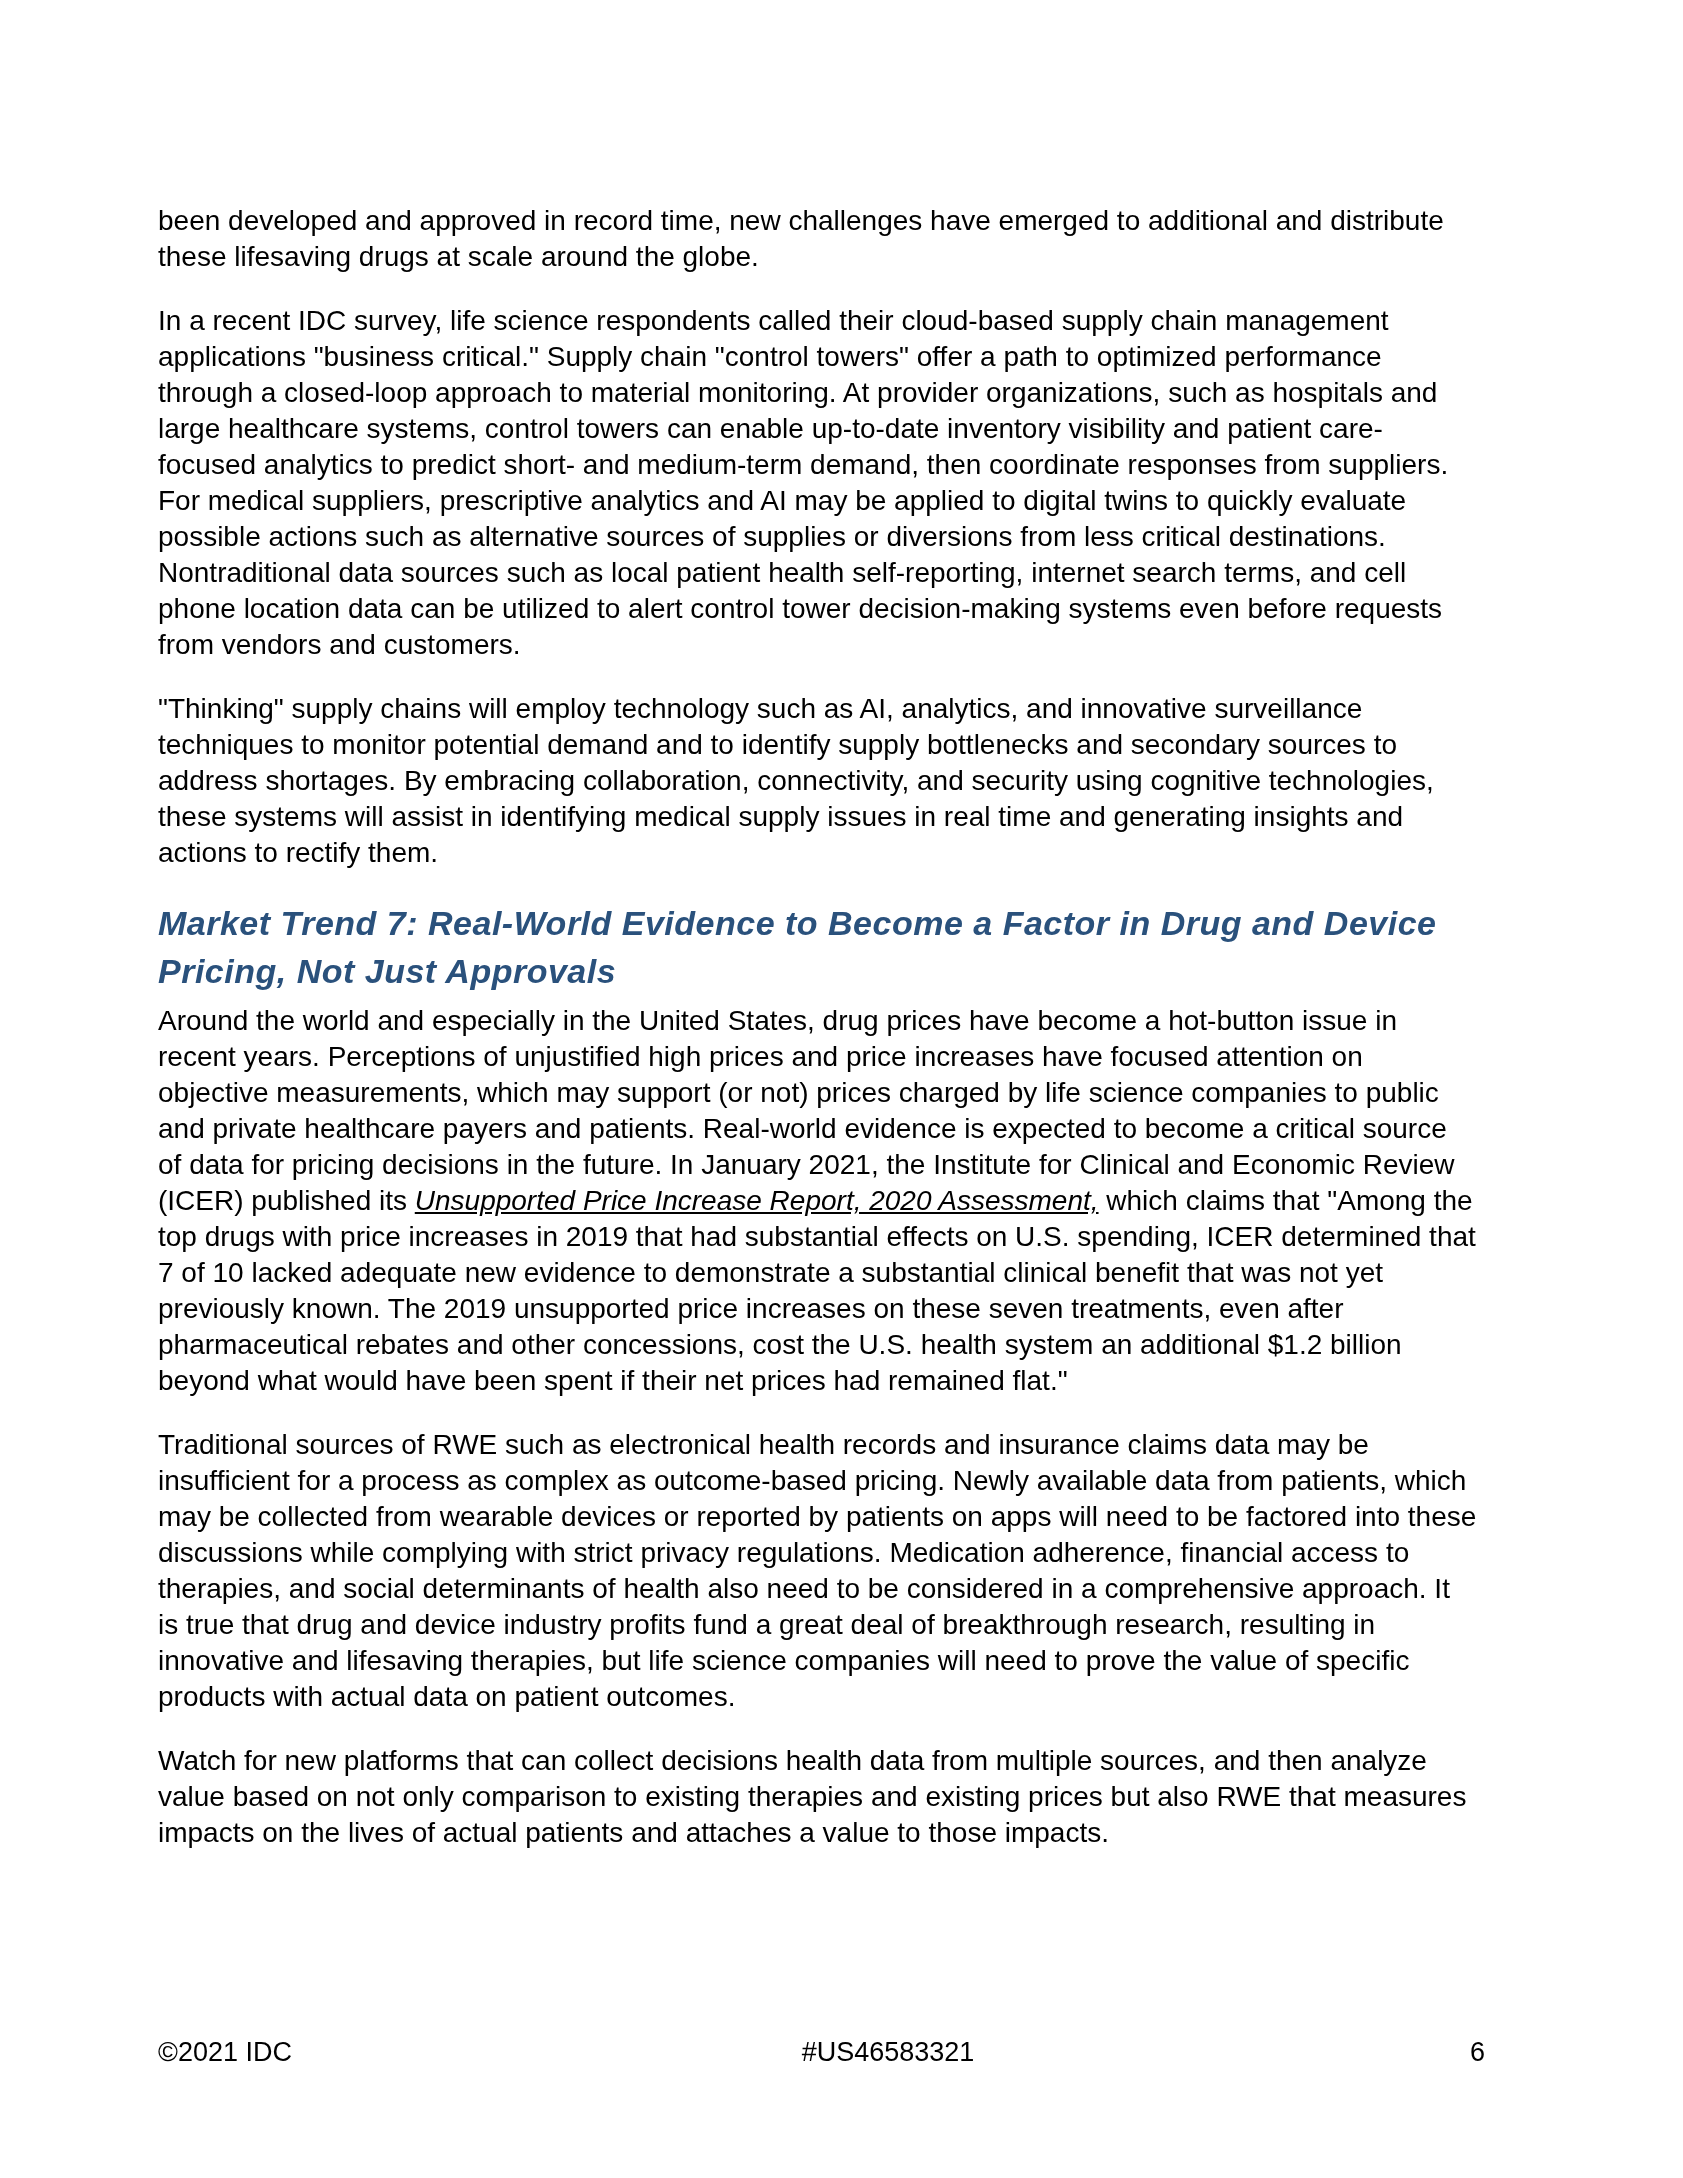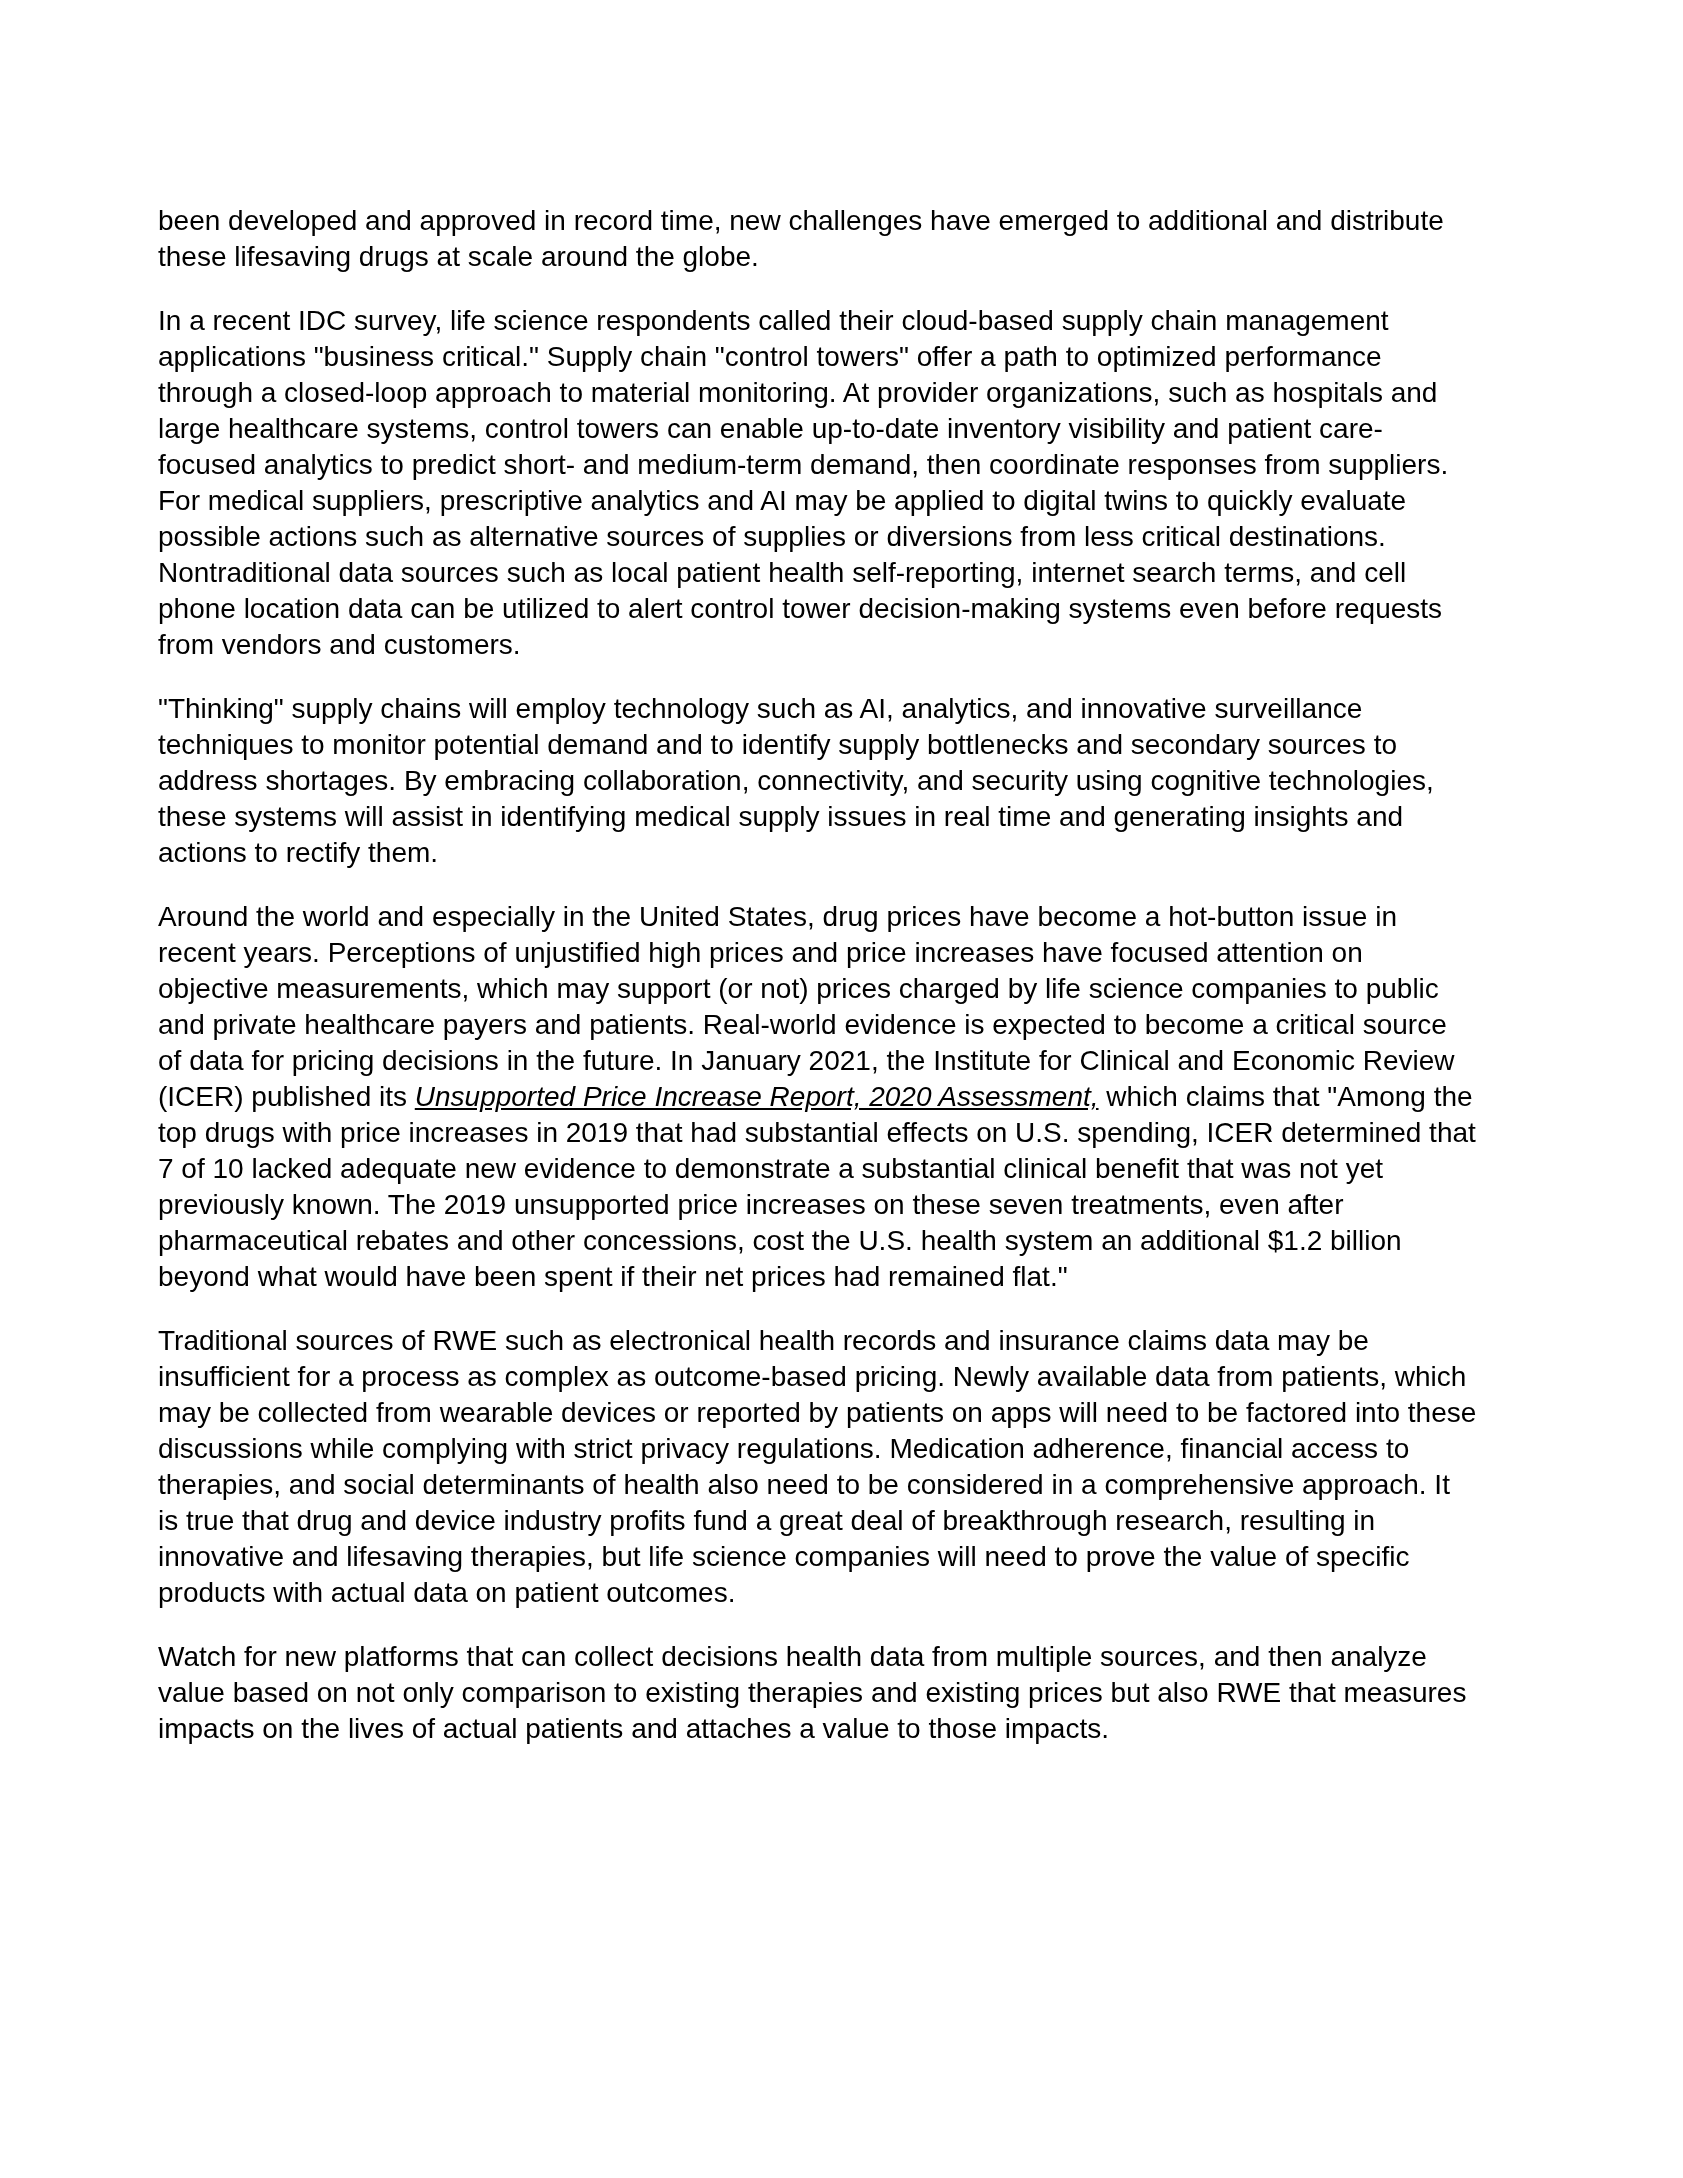--- a/index.html
+++ b/index.html
@@ -69,18 +69,25 @@
   }
 </style>
 </head>
 <body>
 
 <div class="page">
   <main class="page-content">
       <p class="para"><span>been developed and approved in record time, new challenges have emerged to additional and distribute these lifesaving drugs at scale around the globe.</span></p>
       <p class="para"><span>In a recent IDC survey, life science respondents called their cloud-based supply chain management applications "business critical." Supply chain "control towers" offer a path to optimized performance through a closed-loop approach to material monitoring. At provider organizations, such as hospitals and large healthcare systems, control towers can enable up-to-date inventory visibility and patient care-focused analytics to predict short- and medium-term demand, then coordinate responses from suppliers. For medical suppliers, prescriptive analytics and AI may be applied to digital twins to quickly evaluate possible actions such as alternative sources of supplies or diversions from less critical destinations. Nontraditional data sources such as local patient health self-reporting, internet search terms, and cell phone location data can be utilized to alert control tower decision-making systems even before requests from vendors and customers.</span></p>
       <p class="para"><span>"Thinking" supply chains will employ technology such as AI, analytics, and innovative surveillance techniques to monitor potential demand and to identify supply bottlenecks and secondary sources to address shortages. By embracing collaboration, connectivity, and security using cognitive technologies, these systems will assist in identifying medical supply issues in real time and generating insights and actions to rectify them.</span></p>
+      <h2 class="heading" style="color: rgb(42, 81, 124);"><span>Market Trend 7: Real-World Evidence to Become a Factor in Drug and Device
+Pricing, Not Just Approvals</span></h2>
       <p class="para"><span>Around the world and especially in the United States, drug prices have become a hot-button issue in recent years. Perceptions of unjustified high prices and price increases have focused attention on objective measurements, which may support (or not) prices charged by life science companies to public and private healthcare payers and patients. Real-world evidence is expected to become a critical source of data for pricing decisions in the future. In January 2021, the Institute for Clinical and Economic Review (ICER) published its </span><span class="italic-run">Unsupported Price Increase Report, 2020 Assessment,</span><span> which claims that "Among the top drugs with price increases in 2019 that had substantial effects on U.S. spending, ICER determined that 7 of 10 lacked adequate new evidence to demonstrate a substantial clinical benefit that was not yet previously known. The 2019 unsupported price increases on these seven treatments, even after pharmaceutical rebates and other concessions, cost the U.S. health system an additional $1.2 billion beyond what would have been spent if their net prices had remained flat."</span></p>
       <p class="para"><span>Traditional sources of RWE such as electronical health records and insurance claims data may be insufficient for a process as complex as outcome-based pricing. Newly available data from patients, which may be collected from wearable devices or reported by patients on apps will need to be factored into these discussions while complying with strict privacy regulations. Medication adherence, financial access to therapies, and social determinants of health also need to be considered in a comprehensive approach. It is true that drug and device industry profits fund a great deal of breakthrough research, resulting in innovative and lifesaving therapies, but life science companies will need to prove the value of specific products with actual data on patient outcomes.</span></p>
       <p class="para"><span>Watch for new platforms that can collect decisions health data from multiple sources, and then analyze value based on not only comparison to existing therapies and existing prices but also RWE that measures impacts on the lives of actual patients and attaches a value to those impacts.</span></p>
     </main>
+  <div class="footer">
+    <span class="footer-left">©2021 IDC</span>
+    <span class="footer-center">#US46583321</span>
+    <span class="footer-right">6</span>
+  </div>
 </div>
 
 
 </body></html>

